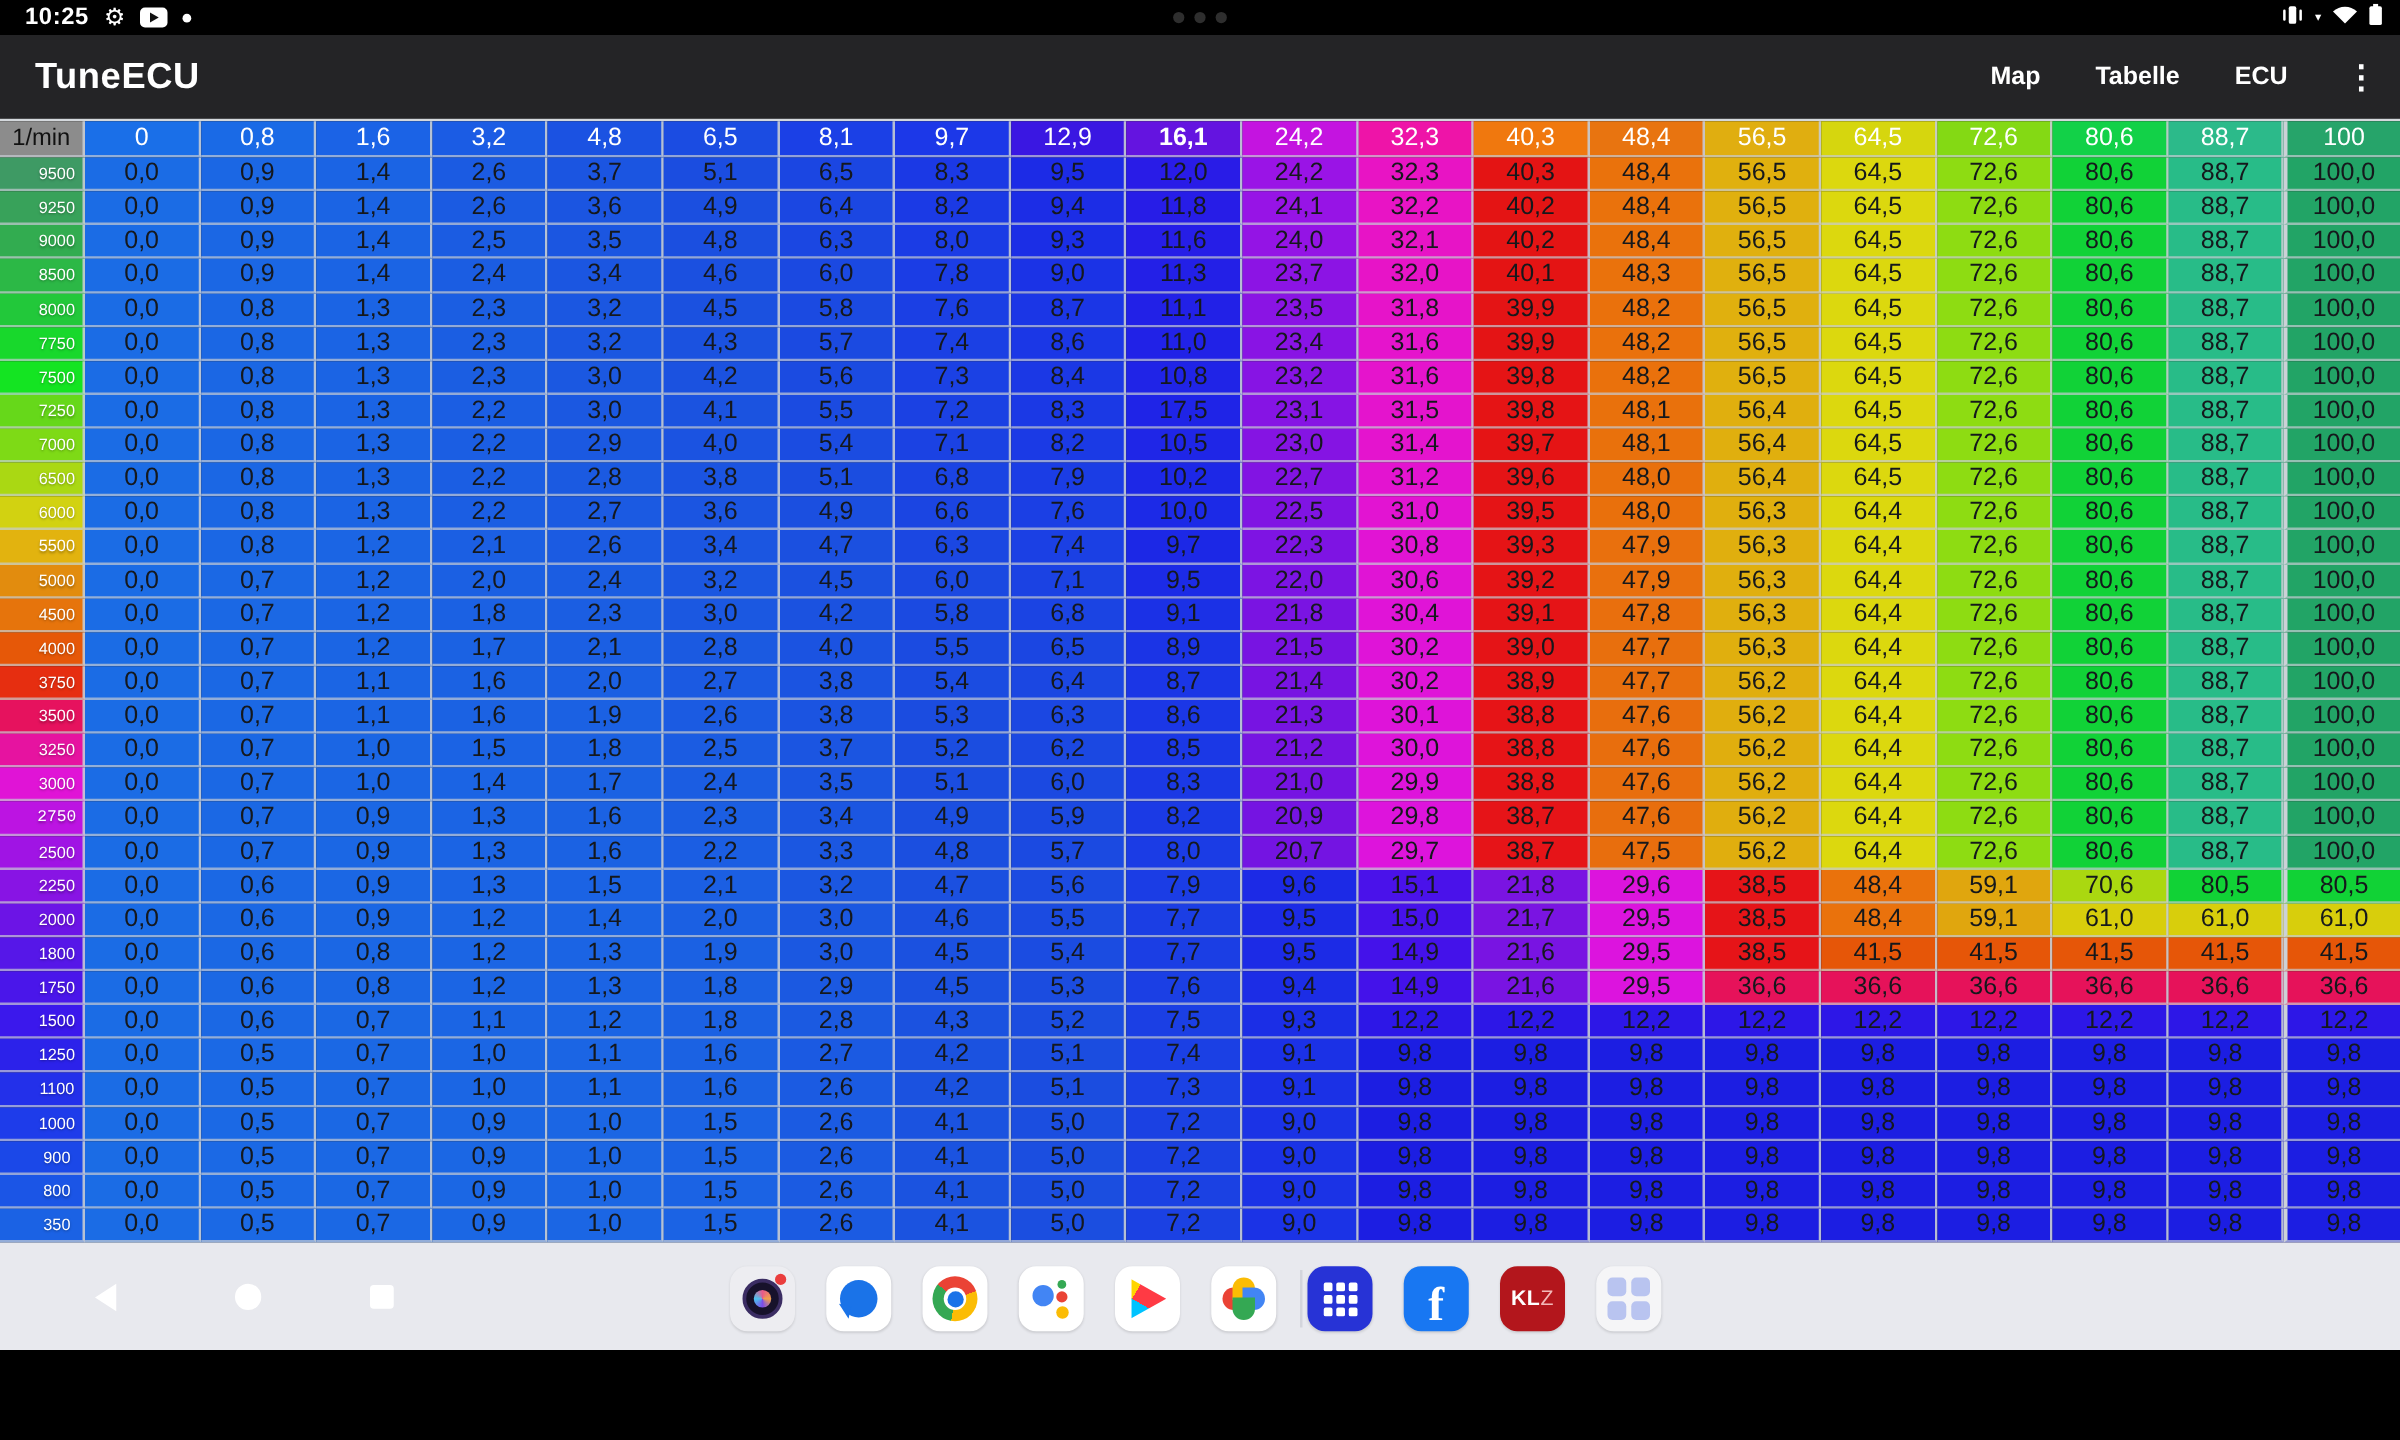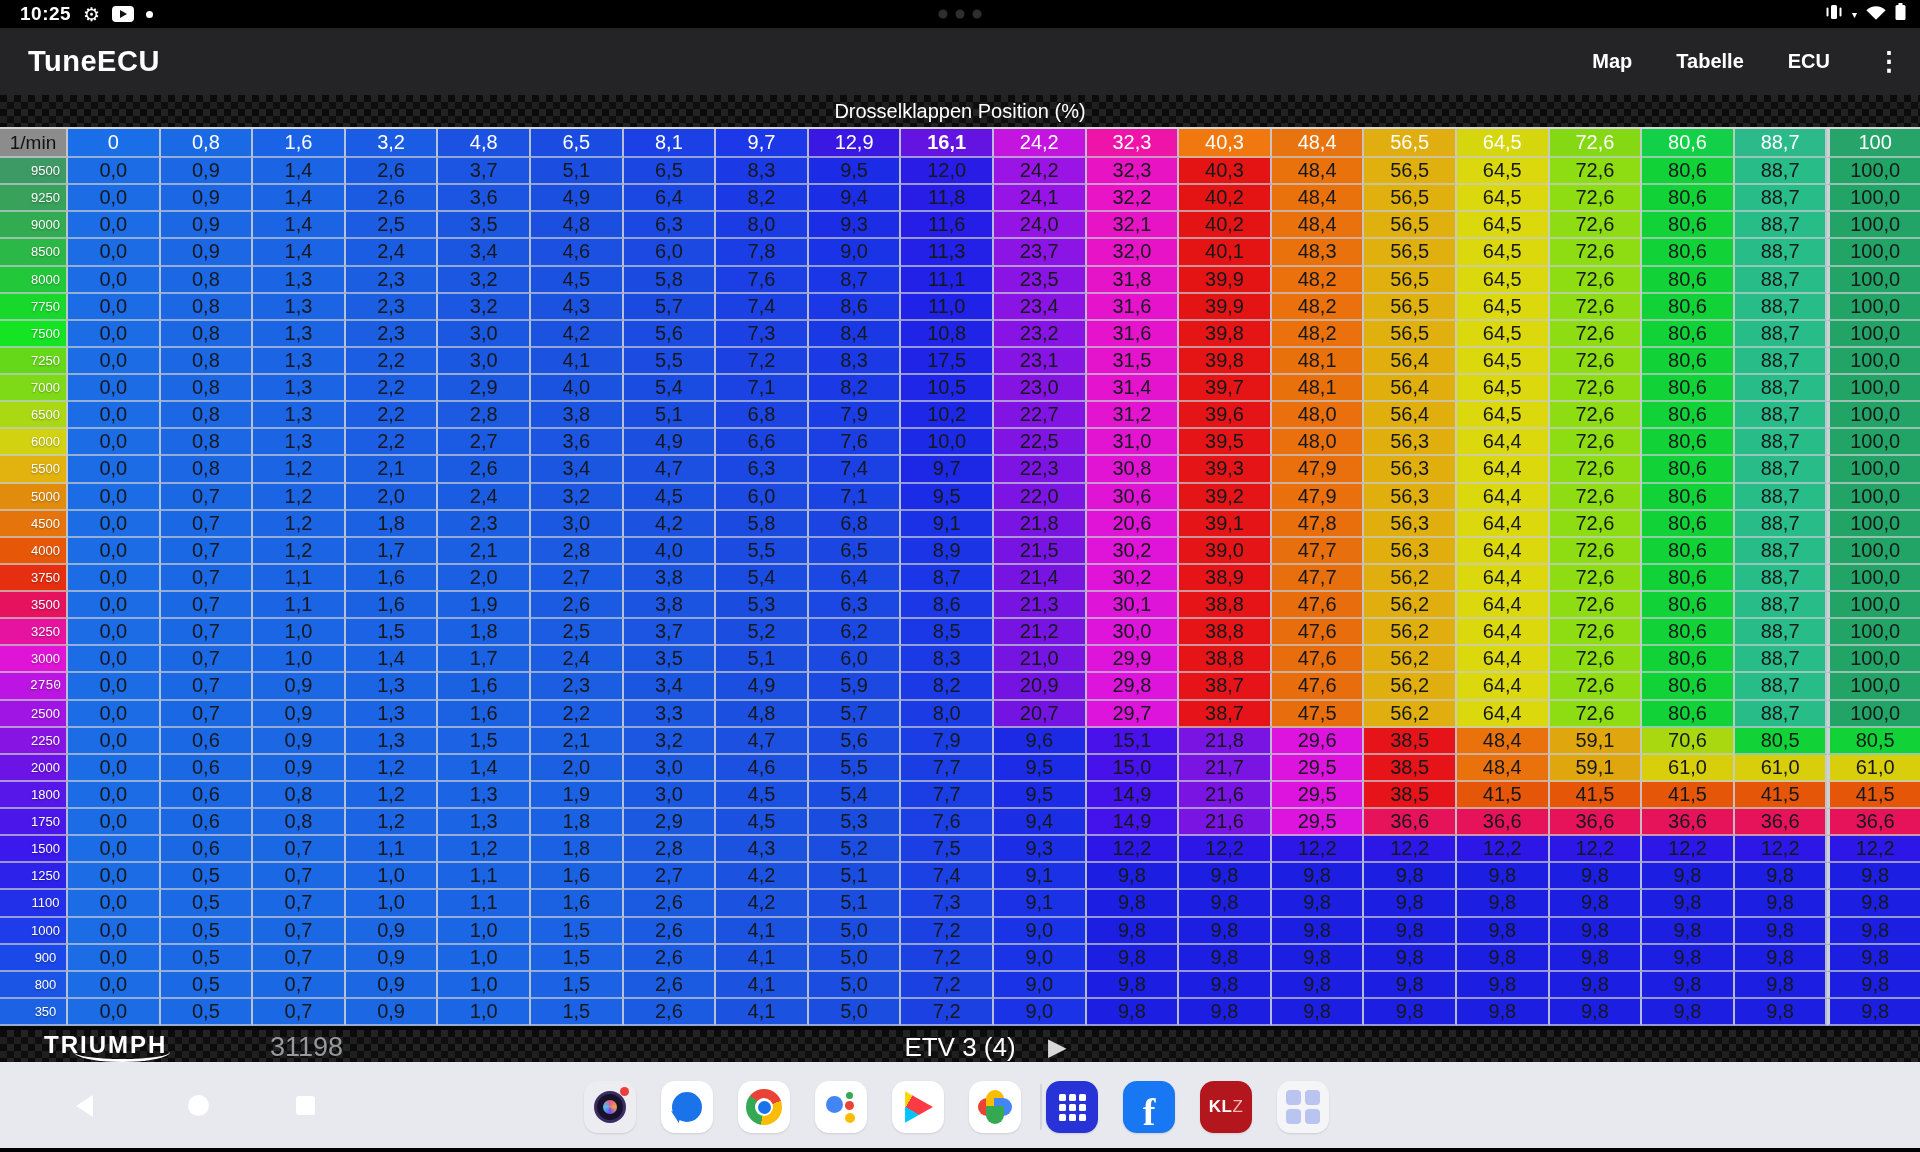--- a/index.html
+++ b/index.html
@@ -142,23 +142,20 @@
   <div class="app-bar">
     <div class="app-title">TuneECU</div>
     <div class="app-menu">
       <span class="menu-item">Map</span>
       <span class="menu-item">Tabelle</span>
       <span class="menu-item">ECU</span>
       <span class="overflow">⋮</span>
     </div>
   </div>
 
-  <div class="table-title carbon">
-    <span>Drosselklappen Position (%)</span>
-  </div>
 
   <div class="fuel-table">
       <div class="trow thead">
         <div class="cell corner" style="background: rgb(140, 140, 140);">1/min</div>
         <div class="cell chead" style="background: rgb(26, 111, 232);">0</div>
         <div class="cell chead" style="background: rgb(26, 106, 230);">0,8</div>
         <div class="cell chead" style="background: rgb(27, 99, 230);">1,6</div>
         <div class="cell chead" style="background: rgb(27, 92, 228);">3,2</div>
         <div class="cell chead" style="background: rgb(27, 82, 226);">4,8</div>
         <div class="cell chead" style="background: rgb(27, 76, 226);">6,5</div>
@@ -482,21 +479,21 @@
         <div class="cell dcell" style="background: rgb(27, 104, 228);">0,7</div>
         <div class="cell dcell" style="background: rgb(27, 101, 228);">1,2</div>
         <div class="cell dcell" style="background: rgb(27, 97, 227);">1,8</div>
         <div class="cell dcell" style="background: rgb(27, 94, 226);">2,3</div>
         <div class="cell dcell" style="background: rgb(27, 88, 225);">3,0</div>
         <div class="cell dcell" style="background: rgb(27, 82, 224);">4,2</div>
         <div class="cell dcell" style="background: rgb(27, 74, 225);">5,8</div>
         <div class="cell dcell" style="background: rgb(27, 68, 227);">6,8</div>
         <div class="cell dcell" style="background: rgb(27, 49, 230);">9,1</div>
         <div class="cell dcell" style="background: rgb(122, 20, 226);">21,8</div>
-        <div class="cell dcell" style="background: rgb(224, 20, 215);">20,6</div>
+        <div class="cell dcell" style="background: rgb(224, 20, 215);">30,4</div>
         <div class="cell dcell" style="background: rgb(229, 20, 23);">39,1</div>
         <div class="cell dcell" style="background: rgb(233, 111, 13);">47,8</div>
         <div class="cell dcell" style="background: rgb(224, 175, 14);">56,3</div>
         <div class="cell dcell" style="background: rgb(220, 216, 14);">64,4</div>
         <div class="cell dcell" style="background: rgb(142, 220, 18);">72,6</div>
         <div class="cell dcell" style="background: rgb(17, 210, 55);">80,6</div>
         <div class="cell dcell" style="background: rgb(40, 188, 136);">88,7</div>
         <div class="cell dcell lastcol" style="background: rgb(34, 164, 102);">100,0</div>
       </div>
       <div class="trow">
@@ -908,27 +905,20 @@
         <div class="cell dcell" style="background: rgb(28, 30, 226);">9,8</div>
         <div class="cell dcell" style="background: rgb(28, 30, 226);">9,8</div>
         <div class="cell dcell" style="background: rgb(28, 30, 226);">9,8</div>
         <div class="cell dcell" style="background: rgb(28, 30, 226);">9,8</div>
         <div class="cell dcell" style="background: rgb(28, 30, 226);">9,8</div>
         <div class="cell dcell" style="background: rgb(28, 30, 226);">9,8</div>
         <div class="cell dcell lastcol" style="background: rgb(28, 30, 226);">9,8</div>
       </div>
     </div>
 
-  <div class="bottom-bar carbon">
-    <span class="brand">TRIUMPH</span>
-    <span class="brand-swoosh"></span>
-    <span class="map-id">31198</span>
-    <span class="map-name">ETV 3 (4)</span>
-    <span class="play-arrow">▶</span>
-  </div>
 
   <div class="nav-bar">
     <span class="nav-back"></span>
     <span class="nav-home"></span>
     <span class="nav-recents"></span>
     <span class="dock-divider"></span>
     <div class="dock">
       <div class="tile cam-tile">
         <span class="cam-lens">
             <i></i>

